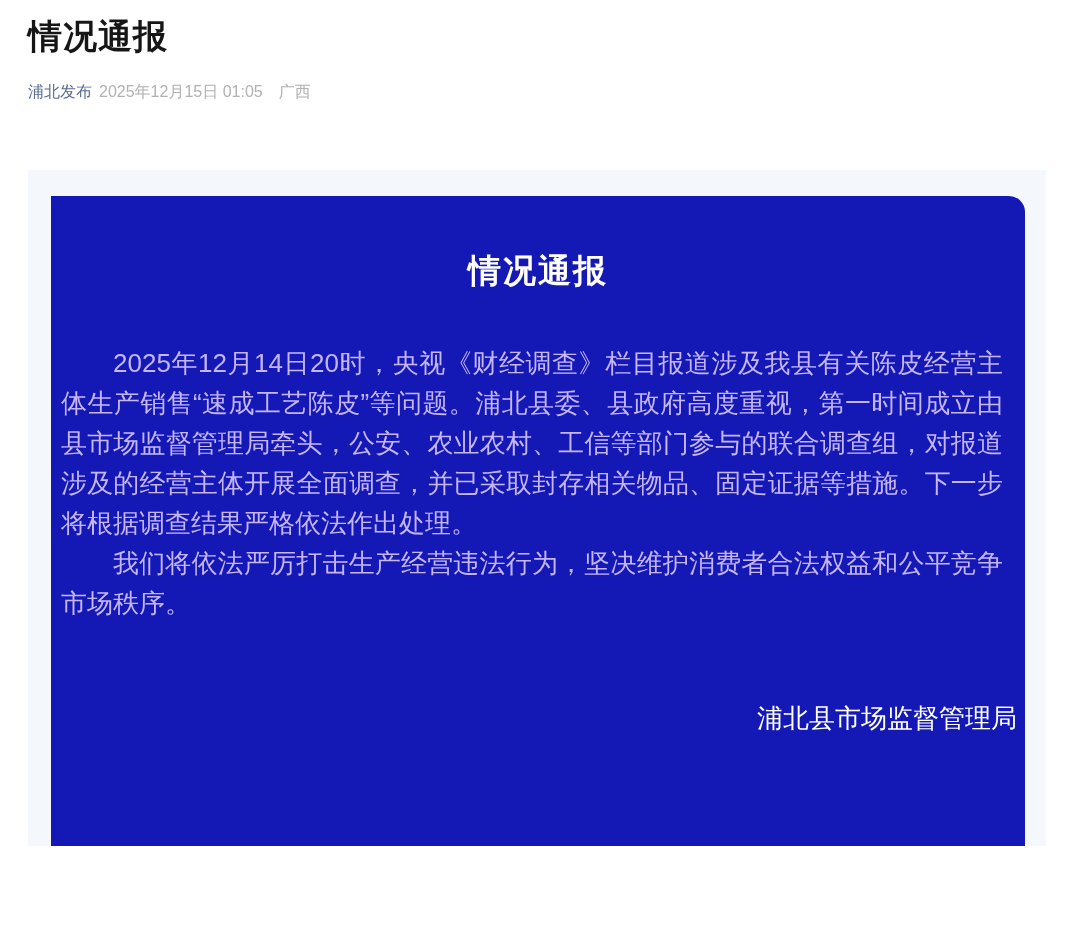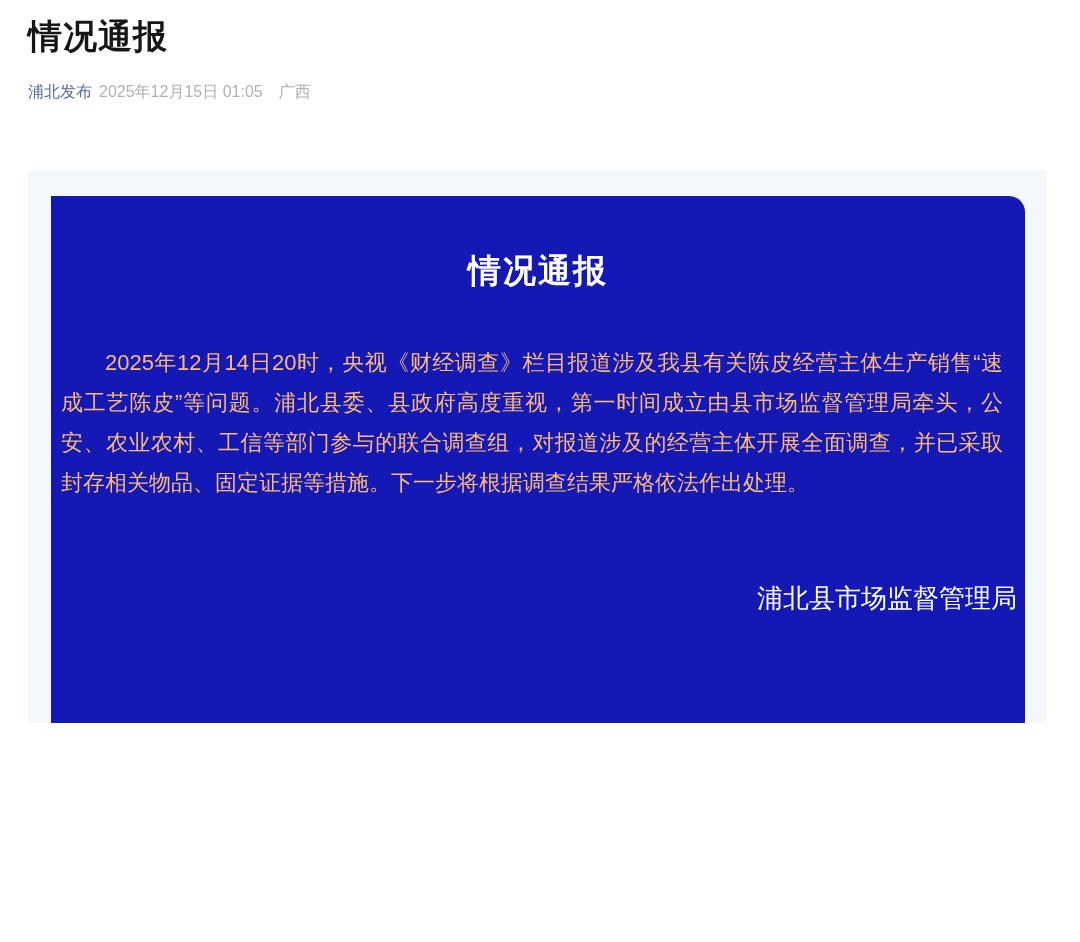--- a/index.html
+++ b/index.html
@@ -1,19 +1,19 @@
 <!DOCTYPE html>
 <html style="--card-blue: #1419B5; --section-bg: #F4F8FC; --link-blue: #576B95; --meta-gray: #B1B1B1; --decor-green: #6ABF6E;"><head>
 <meta charset="utf-8">
 <style>
   * { margin:0; padding:0; box-sizing:border-box; }
   html,body { background:#ffffff; }
   .page {
     position:relative;
-    width:1080px; height:723px;
+    width:1080px; height:846px;
     overflow:hidden;
     background:#ffffff;
     font-family:"Liberation Sans","DejaVu Sans",sans-serif;
   }
   .article-title {
     margin:16px 0 0 28px;
     font-size:34px; font-weight:700;
     color:#161616;
     letter-spacing:1px;
     line-height:1.2;
@@ -43,24 +43,24 @@
     padding-top:57px;
     text-align:center;
     font-size:33px; font-weight:700;
     letter-spacing:2px;
     line-height:36px;
     color:#ffffff;
   }
   .notice-body {
     margin-top:54px;
     padding:0 22px 0 10px;
-    font-size:22px;
+    font-size:26px;
     line-height:40px;
     text-align:justify;
-    color:#fdba74;
+    color:#c4b5fd;
   }
   .notice-body p { text-indent:2em; }
   .notice-signature {
     margin-top:74px;
     padding-right:8px;
     text-align:right;
     font-size:26px;
     line-height:42px;
     color:#ffffff;
   }
@@ -91,20 +91,21 @@
     <span class="region">广西</span>
   </div>
 
   <div class="notice-section">
     <div class="notice-card">
 
       <div class="notice-card-title">情况通报</div>
 
       <div class="notice-body">
         <p>2025年12月14日20时，央视《财经调查》栏目报道涉及我县有关陈皮经营主体生产销售“速成工艺陈皮”等问题。浦北县委、县政府高度重视，第一时间成立由县市场监督管理局牵头，公安、农业农村、工信等部门参与的联合调查组，对报道涉及的经营主体开展全面调查，并已采取封存相关物品、固定证据等措施。下一步将根据调查结果严格依法作出处理。</p>
+        <p>我们将依法严厉打击生产经营违法行为，坚决维护消费者合法权益和公平竞争市场秩序。</p>
       </div>
 
       <div class="notice-signature">
         <div>浦北县市场监督管理局</div>
       </div>
 
     </div>
   </div>
 
   <div class="green-decor">

